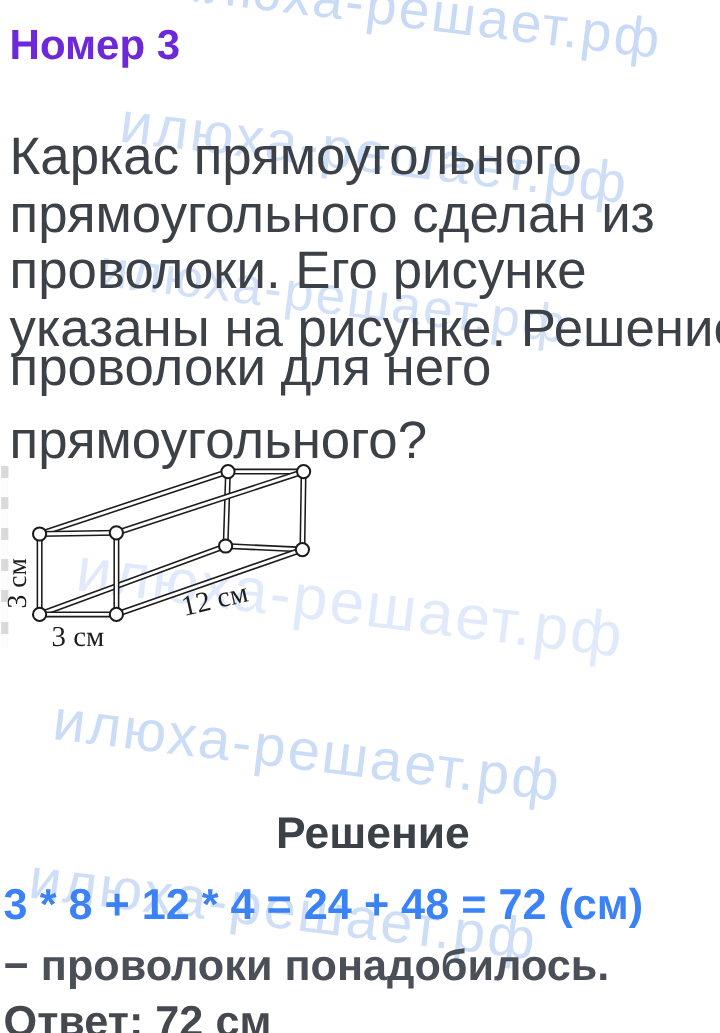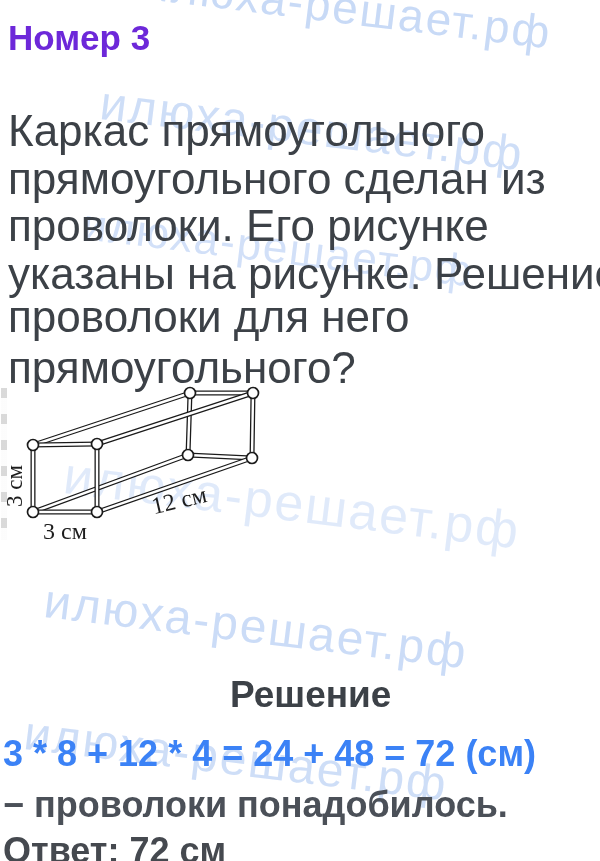--- a/index.html
+++ b/index.html
@@ -17,21 +17,21 @@
   .wm5{left:48px;top:572px;font-size:48px;opacity:.85;}
   .wm6{left:28px;top:704px;font-size:48px;opacity:.8;}
   .wm7{left:60px;top:843px;font-size:48px;opacity:.5;}
 
   
   .page-title{position:absolute;left:8px;top:-3px;font-size:35px;font-weight:bold;
               color:#6d28d9;z-index:2;line-height:1.05;}
   .pline{position:absolute;left:8px;font-size:44px;font-weight:normal;color:#3c4147;
          z-index:2;line-height:1.05;white-space:nowrap;}
   .pl0{top:108px;} .pl1{top:156px;} .pl2{top:203px;}
-  .pl3{top:251px;} .pl4{top:294px;} .pl5{top:345px;}
+  .pl3{top:251px;} .pl4{top:284px;} .pl5{top:345px;}
 
   .sol-heading{position:absolute;left:230px;top:676px;font-size:37px;font-weight:bold;
                color:#3c4147;z-index:2;line-height:1.05;text-align:center;}
   .sol-eq{position:absolute;left:3px;top:735px;font-size:36px;font-weight:bold;
           color:#3b82f6;z-index:2;line-height:1.05;white-space:nowrap;}
   .sol-note{position:absolute;left:3px;top:786px;font-size:36px;font-weight:bold;
             color:#4b5058;z-index:2;line-height:1.05;white-space:nowrap;}
   .sol-answer{position:absolute;left:3px;top:832px;font-size:36px;font-weight:bold;
               color:#45494f;z-index:2;line-height:1.05;white-space:nowrap;}
 

